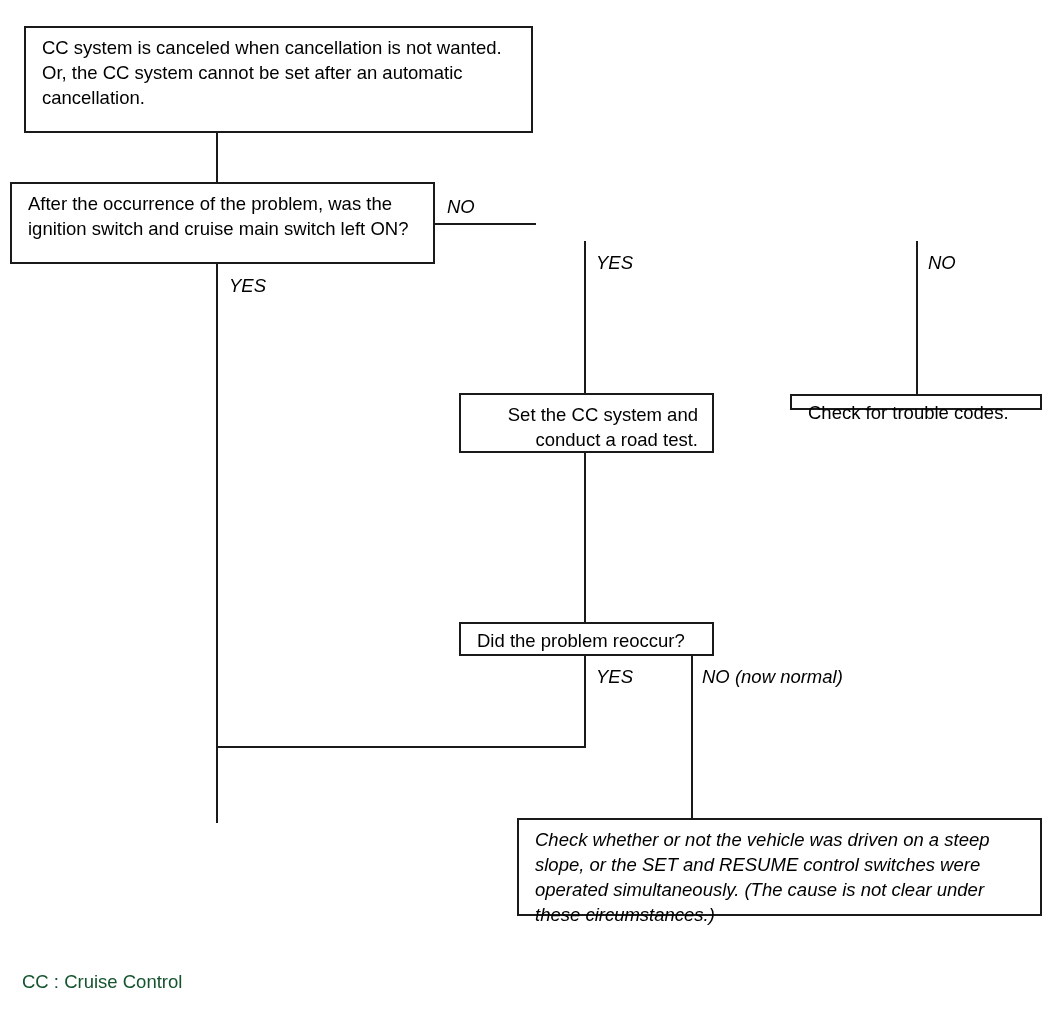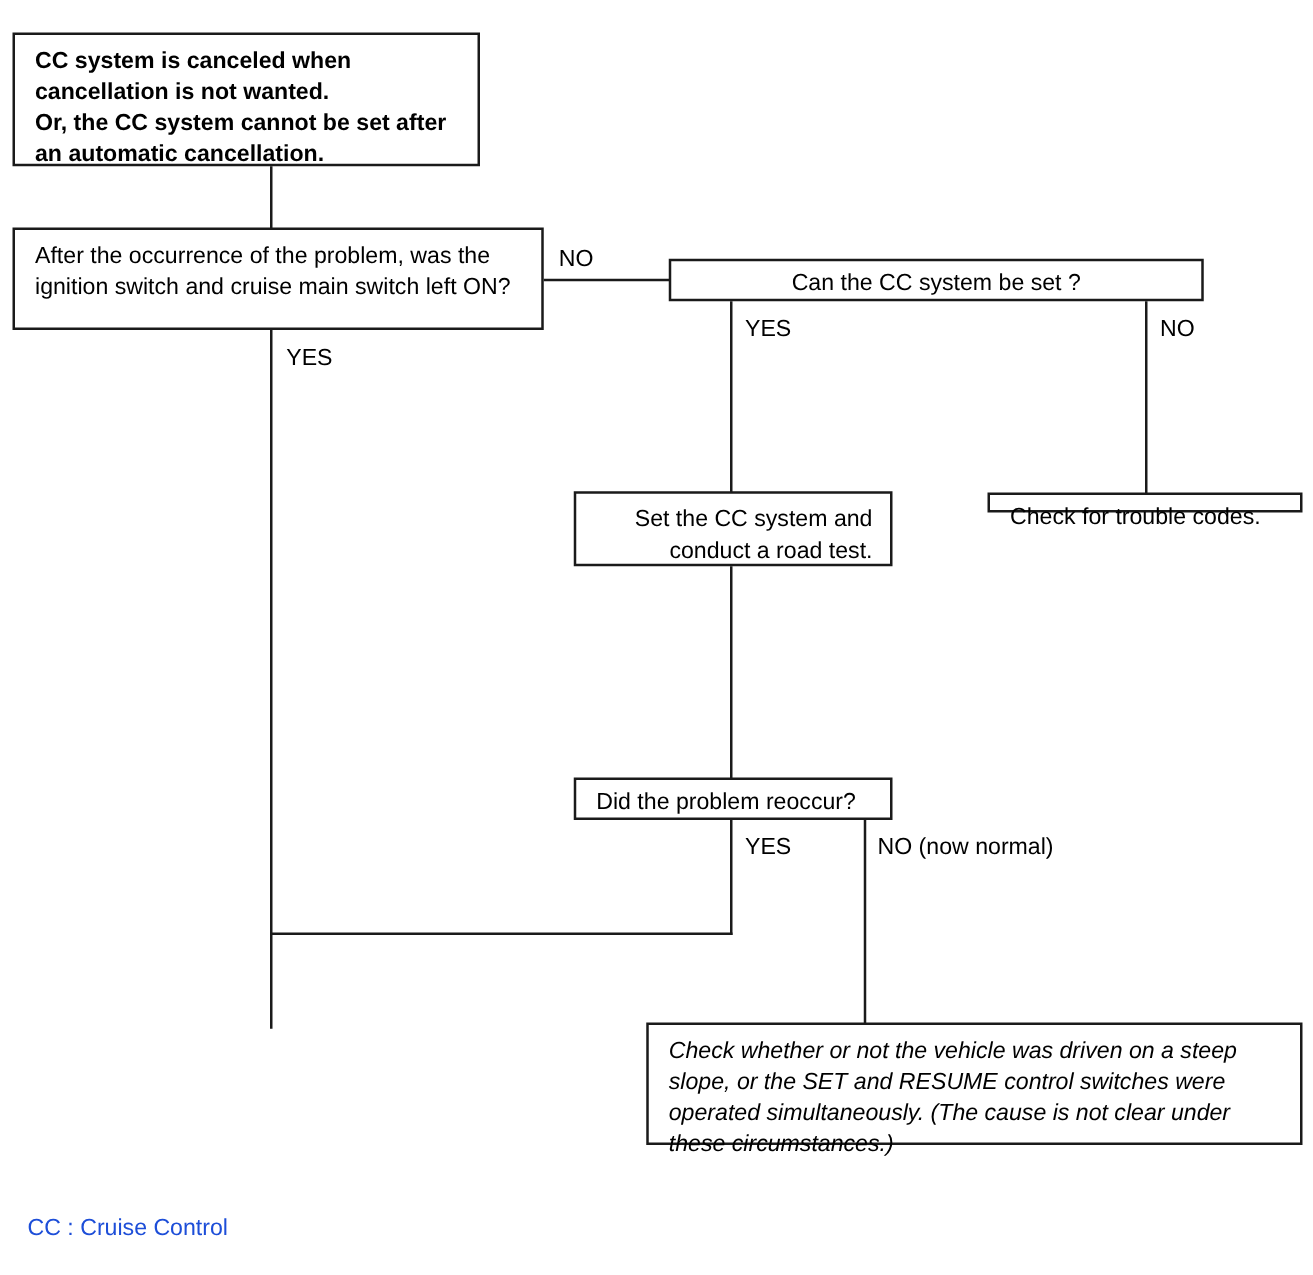--- a/index.html
+++ b/index.html
@@ -39,40 +39,40 @@
     background: #1a1a1a;
   }
   .edge-v { width: 2px; }
   .edge-h { height: 2px; }
   .edge-label {
     position: absolute;
     font-size: 18.5px;
     line-height: 22px;
     color: #000000;
     white-space: nowrap;
+    font-style: italic;
   }
   .caption {
     position: absolute;
     font-size: 18.5px;
     line-height: 22px;
-    color: #1d4ed8;
+    color: #14532d;
     white-space: nowrap;
   }
 </style>
 </head>
 <body>
 
 <div id="chart-root">
 
-  <div class="node" style="left:10px; top:26px; width:374px; height:107px;font-weight:bold;">CC system is canceled when cancellation is not wanted.
+  <div class="node" style="left:24px; top:26px; width:509px; height:107px;">CC system is canceled when cancellation is not wanted.
 Or, the CC system cannot be set after an automatic cancellation.</div>
 
   <div class="node" style="left:10px; top:182px; width:425px; height:82px;">After the occurrence of the problem, was the ignition switch and cruise main switch left ON?</div>
 
-  <div class="node center" style="left:535px; top:207px; width:428px; height:34px; padding-top:4px;">Can the CC system be set ?</div>
 
   <div class="node" style="left:459px; top:393px; width:255px; height:60px;text-align:right;">Set the CC system and conduct a road test.</div>
 
   <div class="node" style="left:790px; top:394px; width:252px; height:16px; padding-top:4px;">Check for trouble codes.</div>
 
   <div class="node" style="left:459px; top:622px; width:255px; height:34px; padding-top:4px;">Did the problem reoccur?</div>
 
 
   <div class="node" style="left:517px; top:818px; width:525px; height:98px;font-style:italic;">Check whether or not the vehicle was driven on a steep slope, or the SET and RESUME control switches were operated simultaneously. (The cause is not clear under these circumstances.)</div>
 

